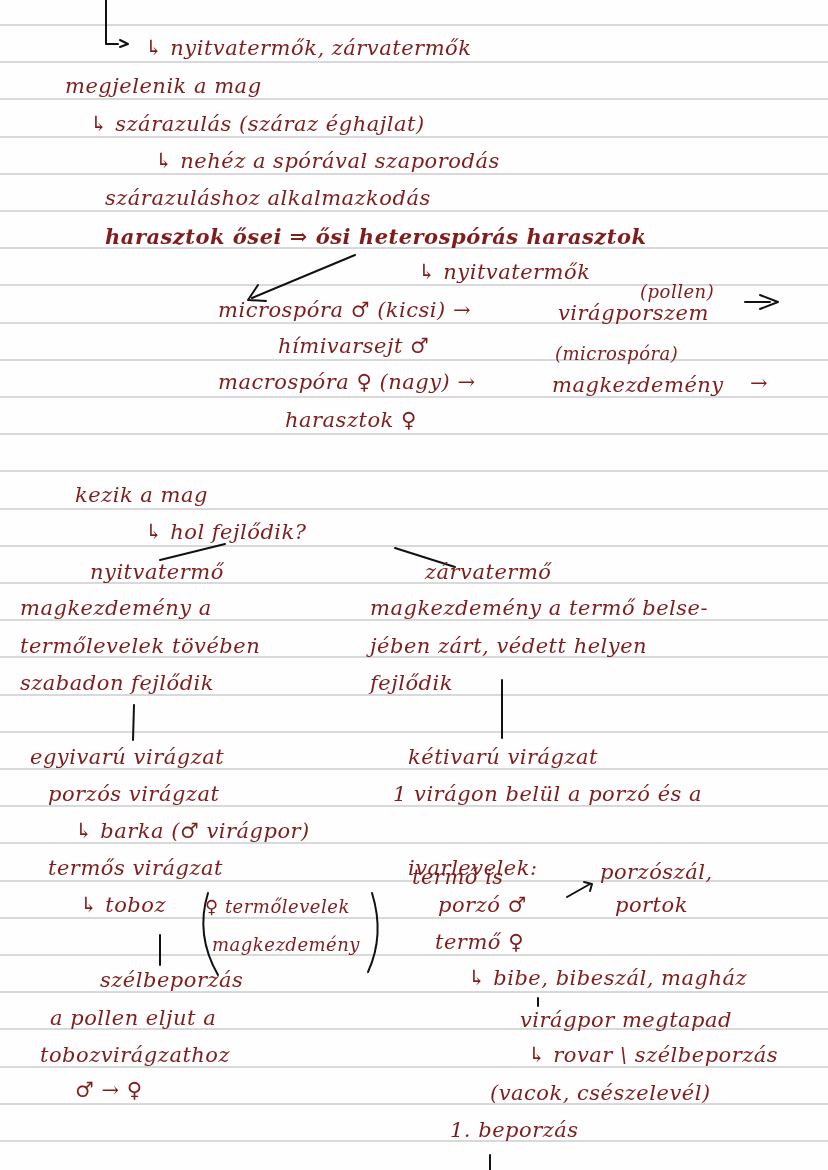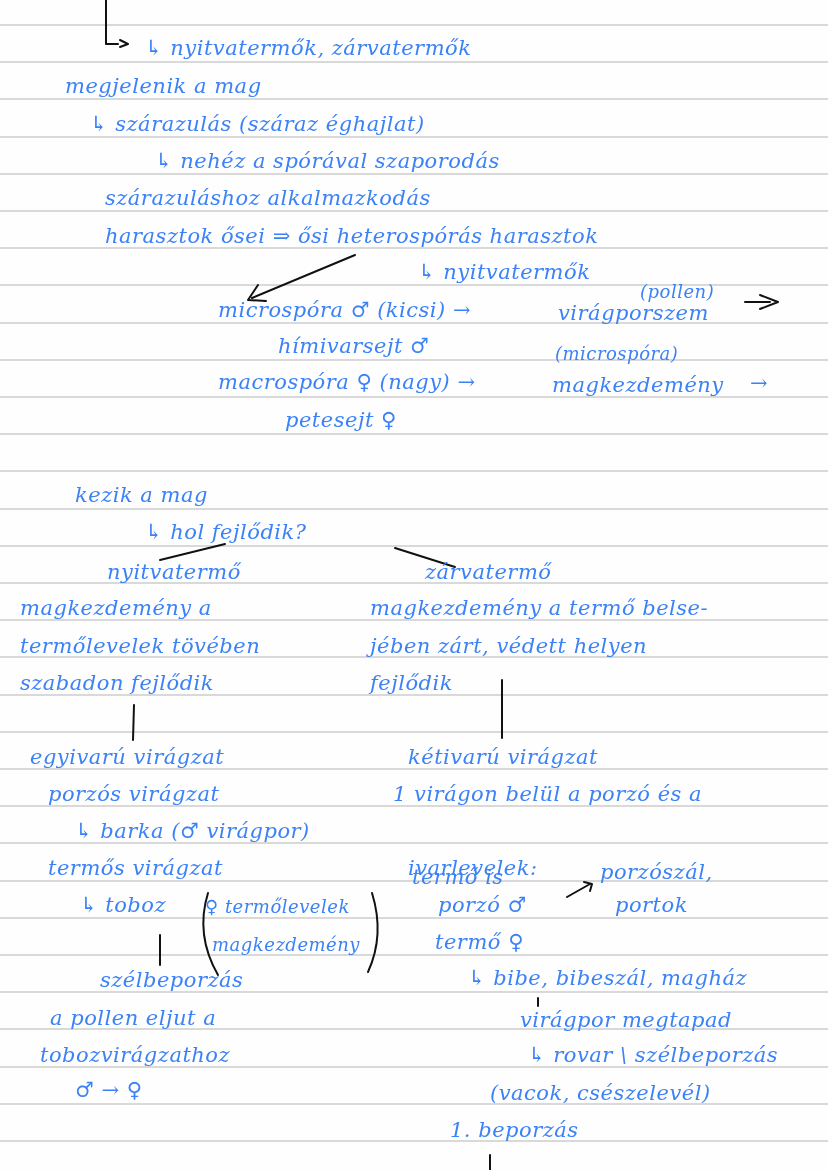--- a/index.html
+++ b/index.html
@@ -1,19 +1,19 @@
 <!DOCTYPE html>
 <html><head>
 <meta charset="utf-8">
 <style>
   html,body{margin:0;padding:0;}
   body{width:828px;height:1170px;overflow:hidden;background:#fdfdfd;}
   #page{position:relative;width:828px;height:1170px;background:#fefefe;overflow:hidden;}
   .rule{position:absolute;left:0;width:828px;height:2px;background:#d9d9d9;}
-  .t{position:absolute;white-space:nowrap;font-family:"DejaVu Serif","Liberation Serif",serif;font-style:italic;color:#3b82f6;font-size:21px;letter-spacing:0.5px;line-height:1;}
+  .t{position:absolute;white-space:nowrap;font-family:"DejaVu Serif","Liberation Serif",serif;font-style:italic;color:#7f1d1d;font-size:21px;letter-spacing:0.5px;line-height:1;}
   .sm{font-size:18px;}
   svg.ink{position:absolute;left:0;top:0;width:828px;height:1170px;pointer-events:none;}
   svg.ink path, svg.ink line{stroke:#111;stroke-width:2;fill:none;stroke-linecap:round;stroke-linejoin:round;}
 </style>
 </head>
 <body>
 
 <div id="page" style="background: rgb(254, 254, 254);">
 
   <div id="rules">
@@ -75,36 +75,36 @@
     <path d="M490 1155 L490 1170"></path>
 
     <path d="M538 998 L538 1006"></path>
   </svg>
 
   <div class="t" style="left:145px;top:38px;">↳ nyitvatermők, zárvatermők</div>
   <div class="t" style="left:65px;top:76px;">megjelenik a mag</div>
   <div class="t" style="left:90px;top:114px;">↳ szárazulás (száraz éghajlat)</div>
   <div class="t" style="left:105px;top:188px;">szárazuláshoz alkalmazkodás</div>
   <div class="t" style="left:155px;top:151px;">↳ nehéz a spórával szaporodás</div>
-  <div class="t" style="left:105px;top:226px;">harasztok ősei ⇒ ősi heterospórás harasztok</div>
+  <div class="t" style="left:105px;top:226px;font-weight:bold;">harasztok ősei ⇒ ősi heterospórás harasztok</div>
   <div class="t" style="left:418px;top:262px;">↳ nyitvatermők</div>
   <div class="t sm" style="left:640px;top:283px;">(pollen)</div>
   <div class="t" style="left:218px;top:300px;">microspóra ♂ (kicsi) →</div>
   <div class="t" style="left:558px;top:303px;">virágporszem</div>
   <div class="t" style="left:278px;top:336px;">hímivarsejt ♂</div>
   <div class="t sm" style="left:555px;top:345px;">(microspóra)</div>
   <div class="t" style="left:218px;top:372px;">macrospóra ♀ (nagy) →</div>
   <div class="t" style="left:552px;top:375px;">magkezdemény</div>
   <div class="t" style="left:750px;top:373px;">→</div>
-  <div class="t" style="left:285px;top:410px;">petesejt ♀</div>
+  <div class="t" style="left:285px;top:410px;">harasztok ♀</div>
   <div class="t" style="left:75px;top:485px;">kezik a mag</div>
   <div class="t" style="left:145px;top:522px;">↳ hol fejlődik?</div>
 
   <div>
-    <div class="t" style="left:107px;top:562px;">nyitvatermő</div>
+    <div class="t" style="left:90px;top:562px;">nyitvatermő</div>
     <div class="t" style="left:20px;top:598px;">magkezdemény a</div>
     <div class="t" style="left:20px;top:636px;">termőlevelek tövében</div>
     <div class="t" style="left:20px;top:673px;">szabadon fejlődik</div>
     <div class="t" style="left:30px;top:747px;">egyivarú virágzat</div>
     <div class="t" style="left:48px;top:784px;">porzós virágzat</div>
     <div class="t" style="left:75px;top:821px;">↳ barka (♂ virágpor)</div>
     <div class="t" style="left:48px;top:858px;">termős virágzat</div>
     <div class="t" style="left:80px;top:895px;">↳ toboz</div>
     <div class="t sm" style="left:205px;top:898px;">♀ termőlevelek</div>
     <div class="t sm" style="left:212px;top:936px;">magkezdemény</div>

